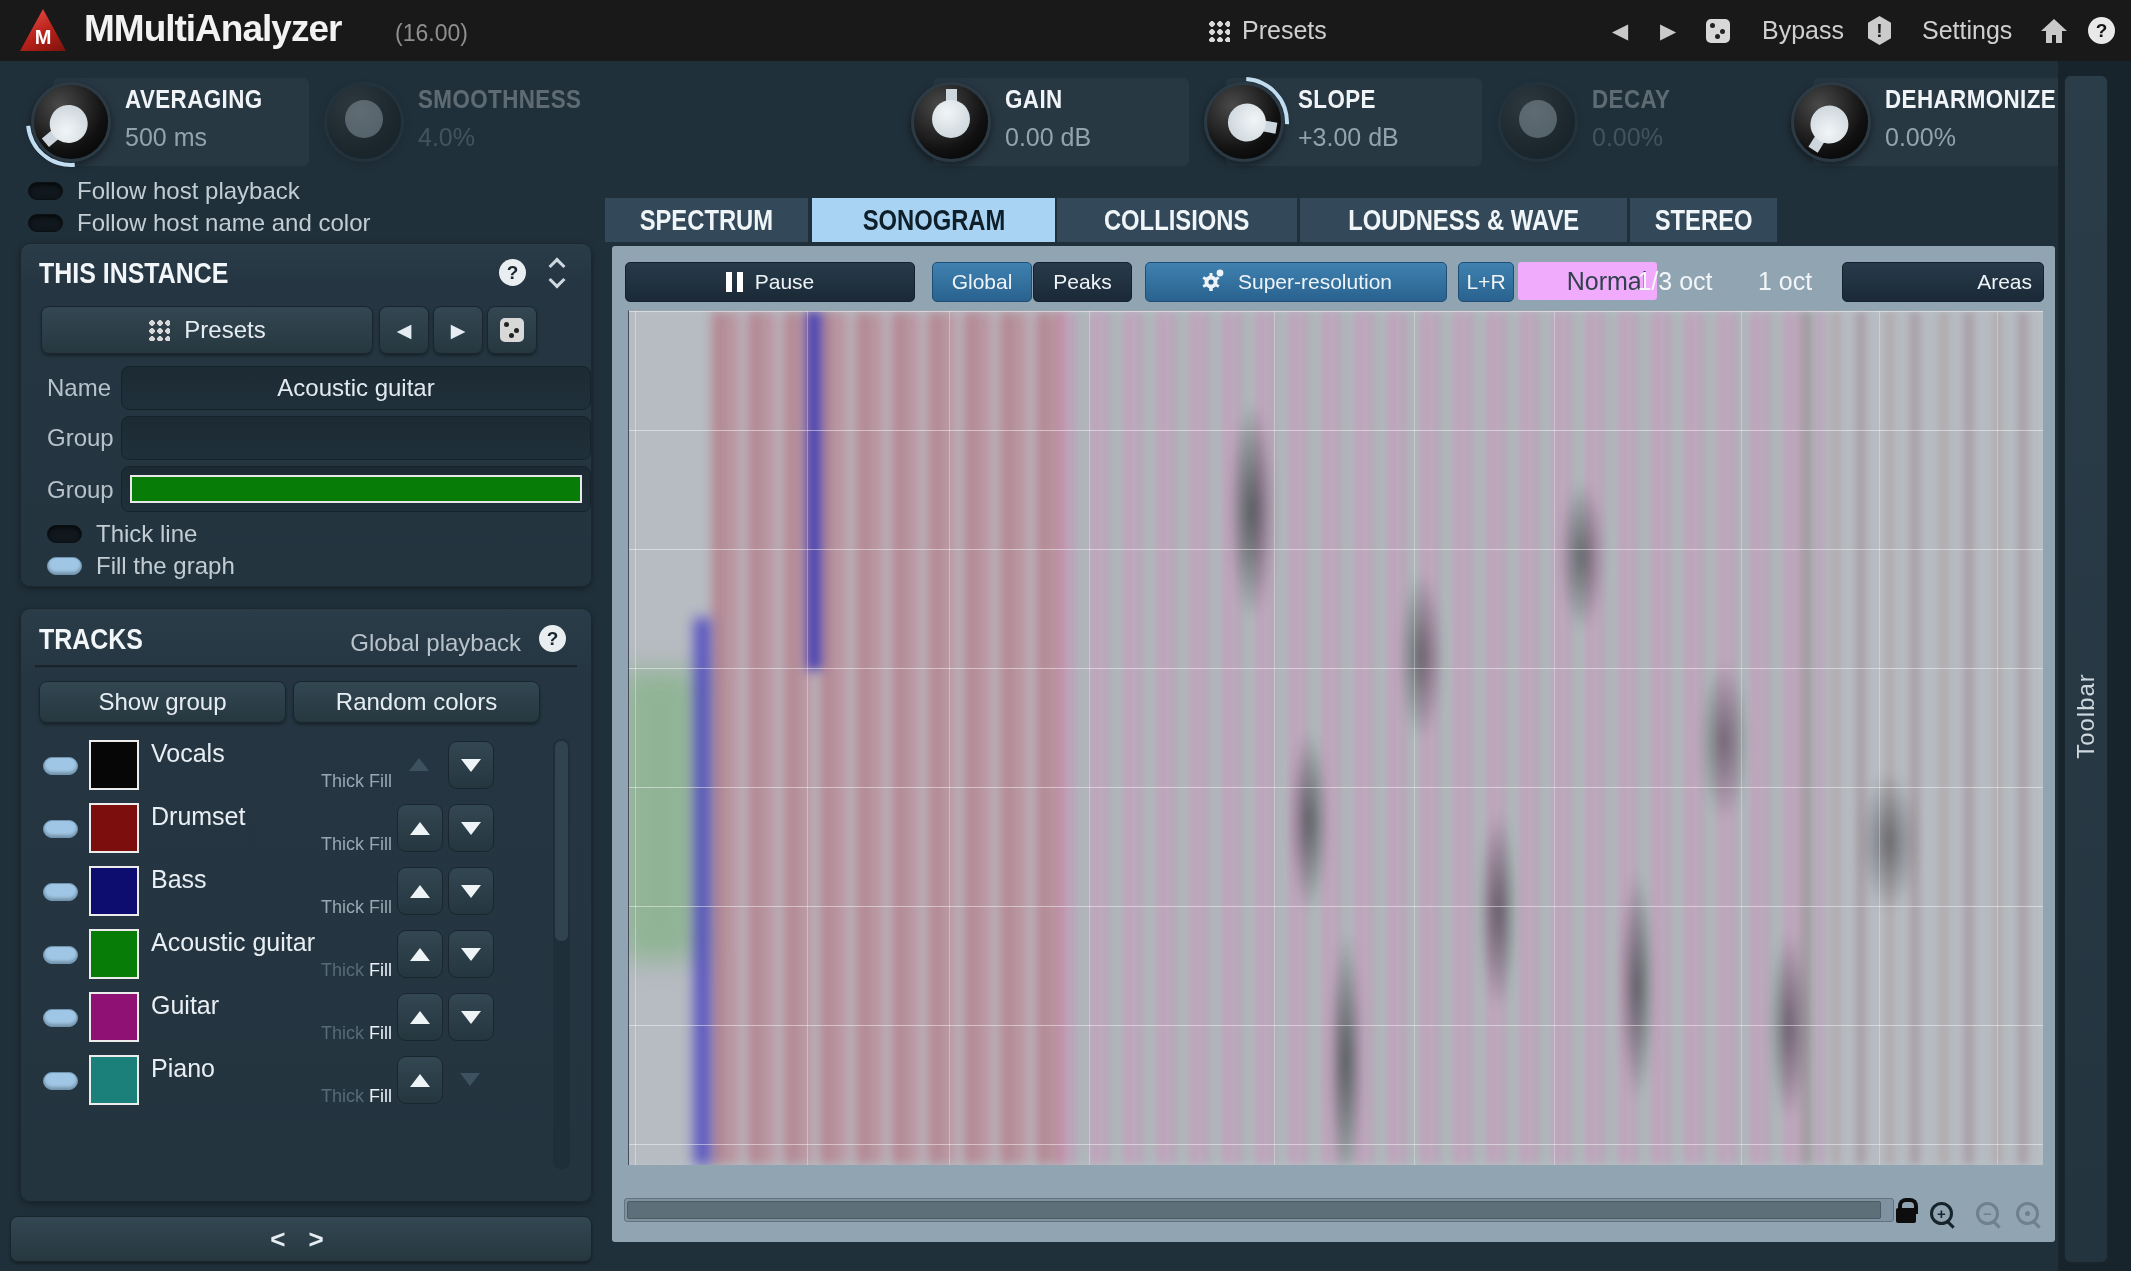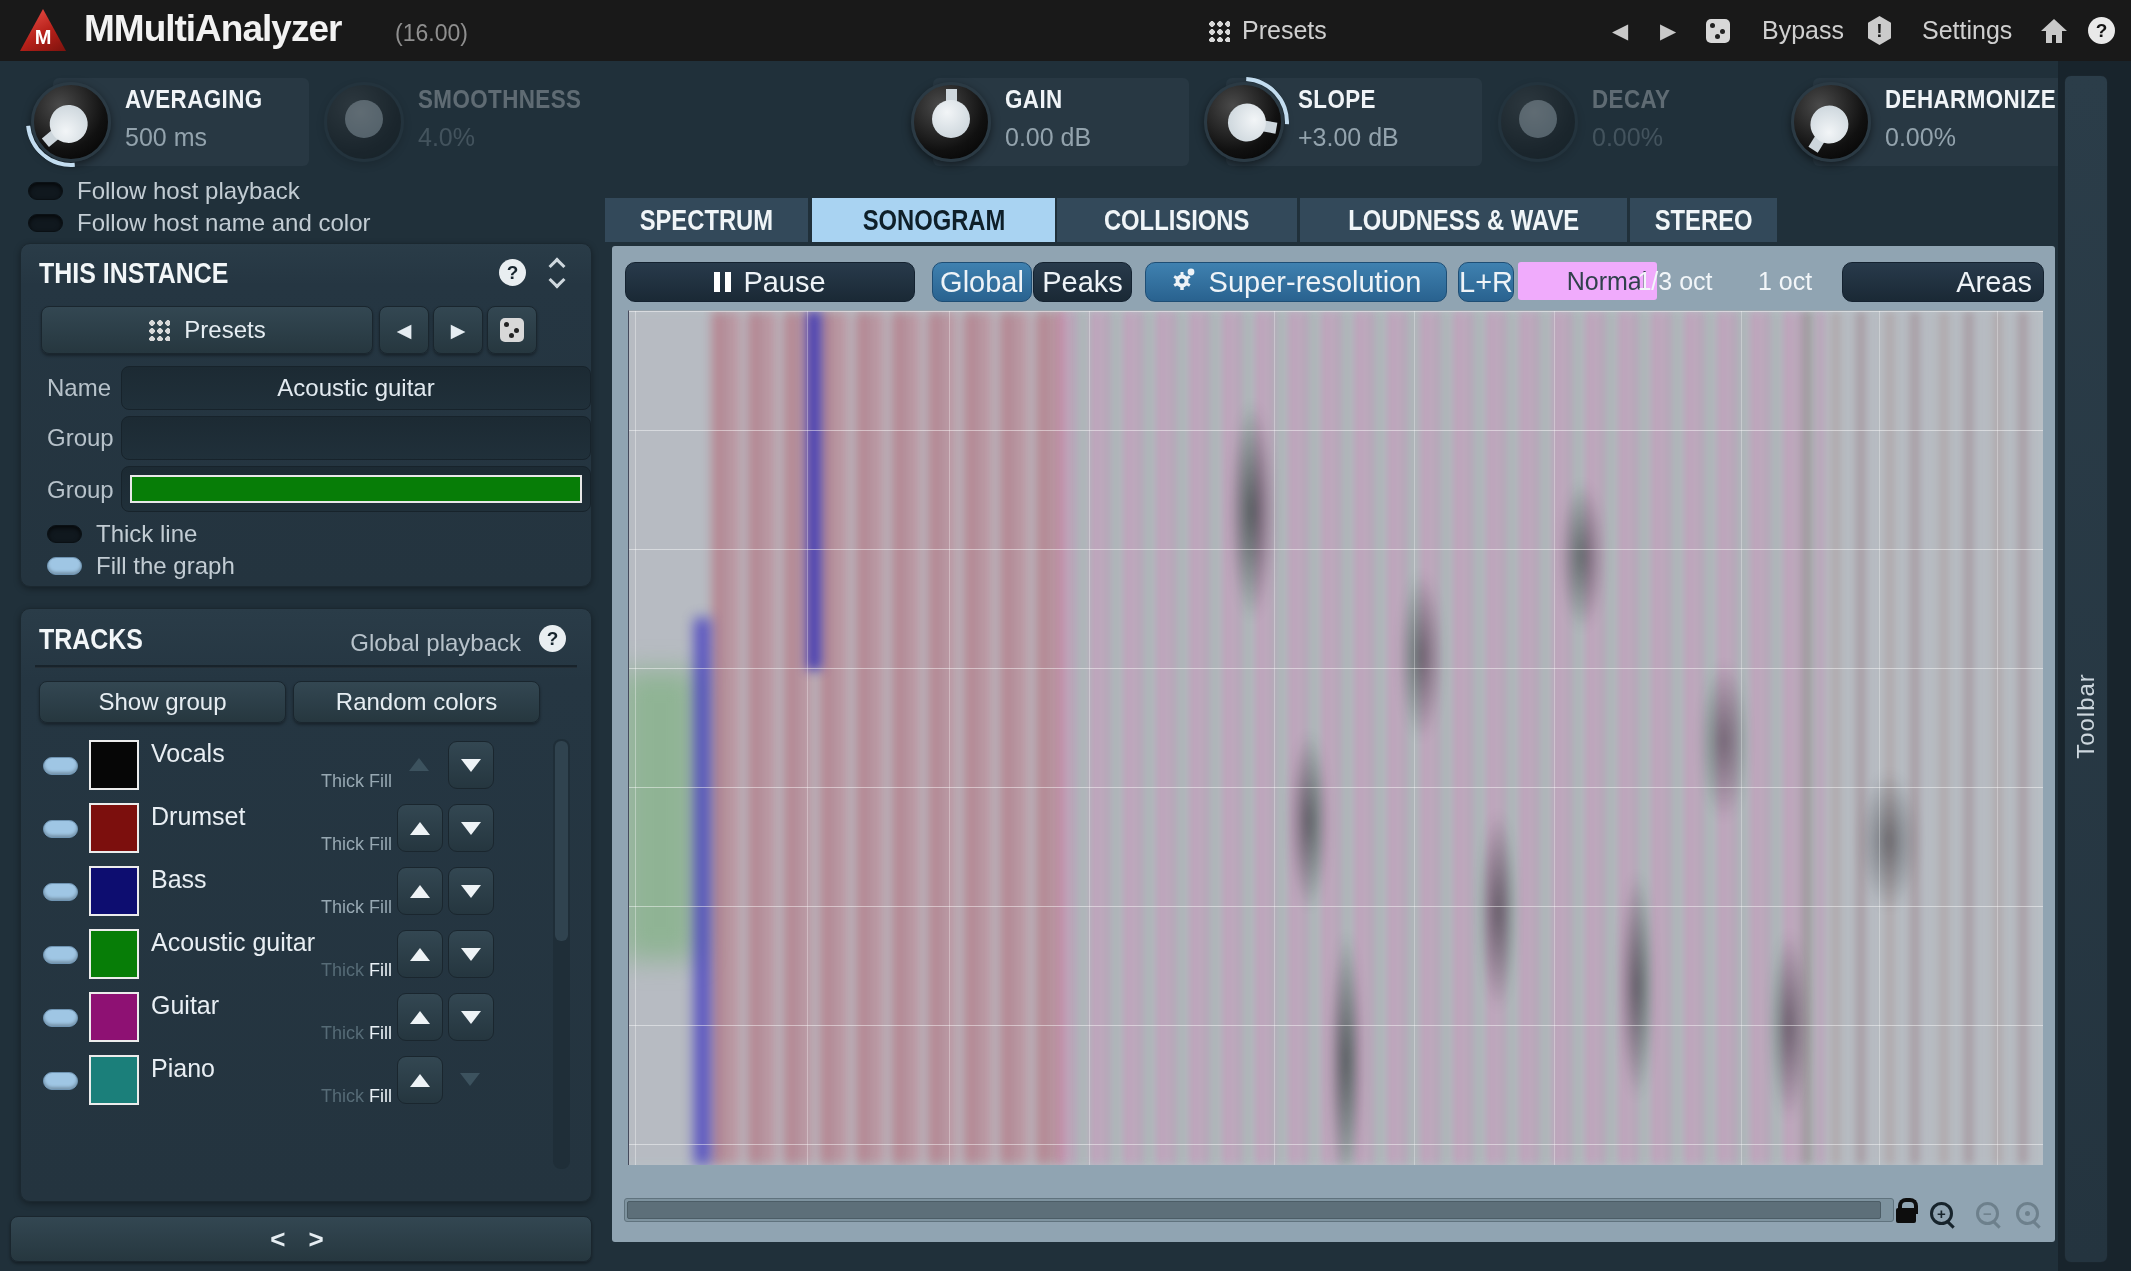--- a/index.html
+++ b/index.html
@@ -97,22 +97,22 @@
   #collapse-btn{position:absolute;left:10px;top:1216px;width:580px;height:44px;font-weight:bold;
      letter-spacing:8px;font-size:26px;}
 
   
   .tab{position:absolute;top:198px;height:44px;background:#33495a;color:#f0f5f8;
      display:flex;align-items:center;justify-content:center;font-size:29px;font-weight:bold;}
   .tab.state-active{background:#a9d3f2;color:#0e1f29;}
 
   
   #analyzer{position:absolute;left:612px;top:246px;width:1443px;height:996px;background:#90a4b2;border-radius:3px;}
-  .sg-btn{position:absolute;top:16px;height:38px;border-radius:10px;display:flex;align-items:center;
-     justify-content:center;gap:12px;font-size:29px;color:#eef3f7;}
+  .sg-btn{position:absolute;top:16px;height:38px;border-radius:5px;display:flex;align-items:center;
+     justify-content:center;gap:12px;font-size:21px;color:#eef3f7;}
   .sg-dark{background:linear-gradient(#283a4b,#1a2935);border:1px solid #142230;}
   .sg-blue{background:linear-gradient(#3f81b0,#29628f);border:1px solid #1e4e75;}
   .segbtn{position:absolute;top:16px;height:38px;display:flex;align-items:center;justify-content:center;
      font-size:25px;color:#f2f6f9;border-radius:3px;}
   .segbtn.state-selected{background:#f0abfc;color:#30414b;padding-left:39px;}
   .pause-ic{display:inline-flex;gap:5px;}
   .pause-ic i{width:6px;height:20px;background:#fff;}
 
   .plot{position:absolute;left:16px;top:64px;width:1414px;height:854px;background:#b9c2c8;
      border-left:1px solid #454a5c;border-top:1px solid #9aa5ad;overflow:hidden;}

